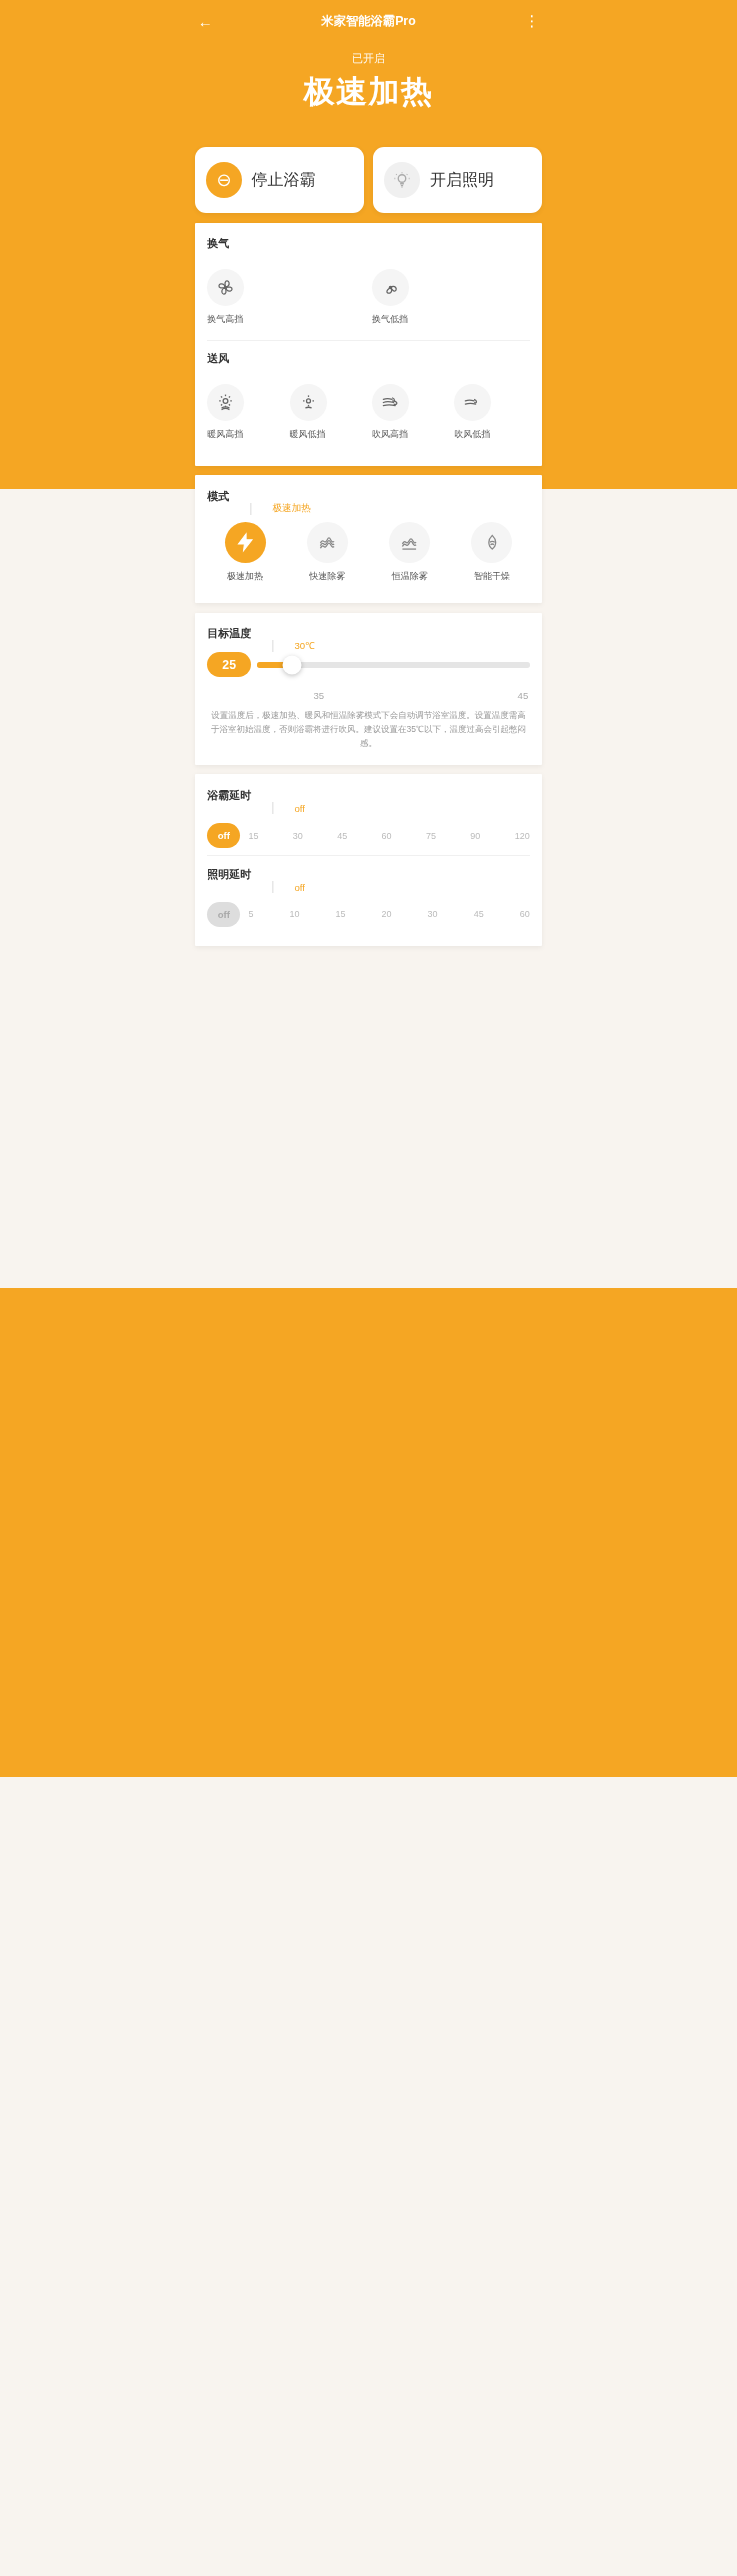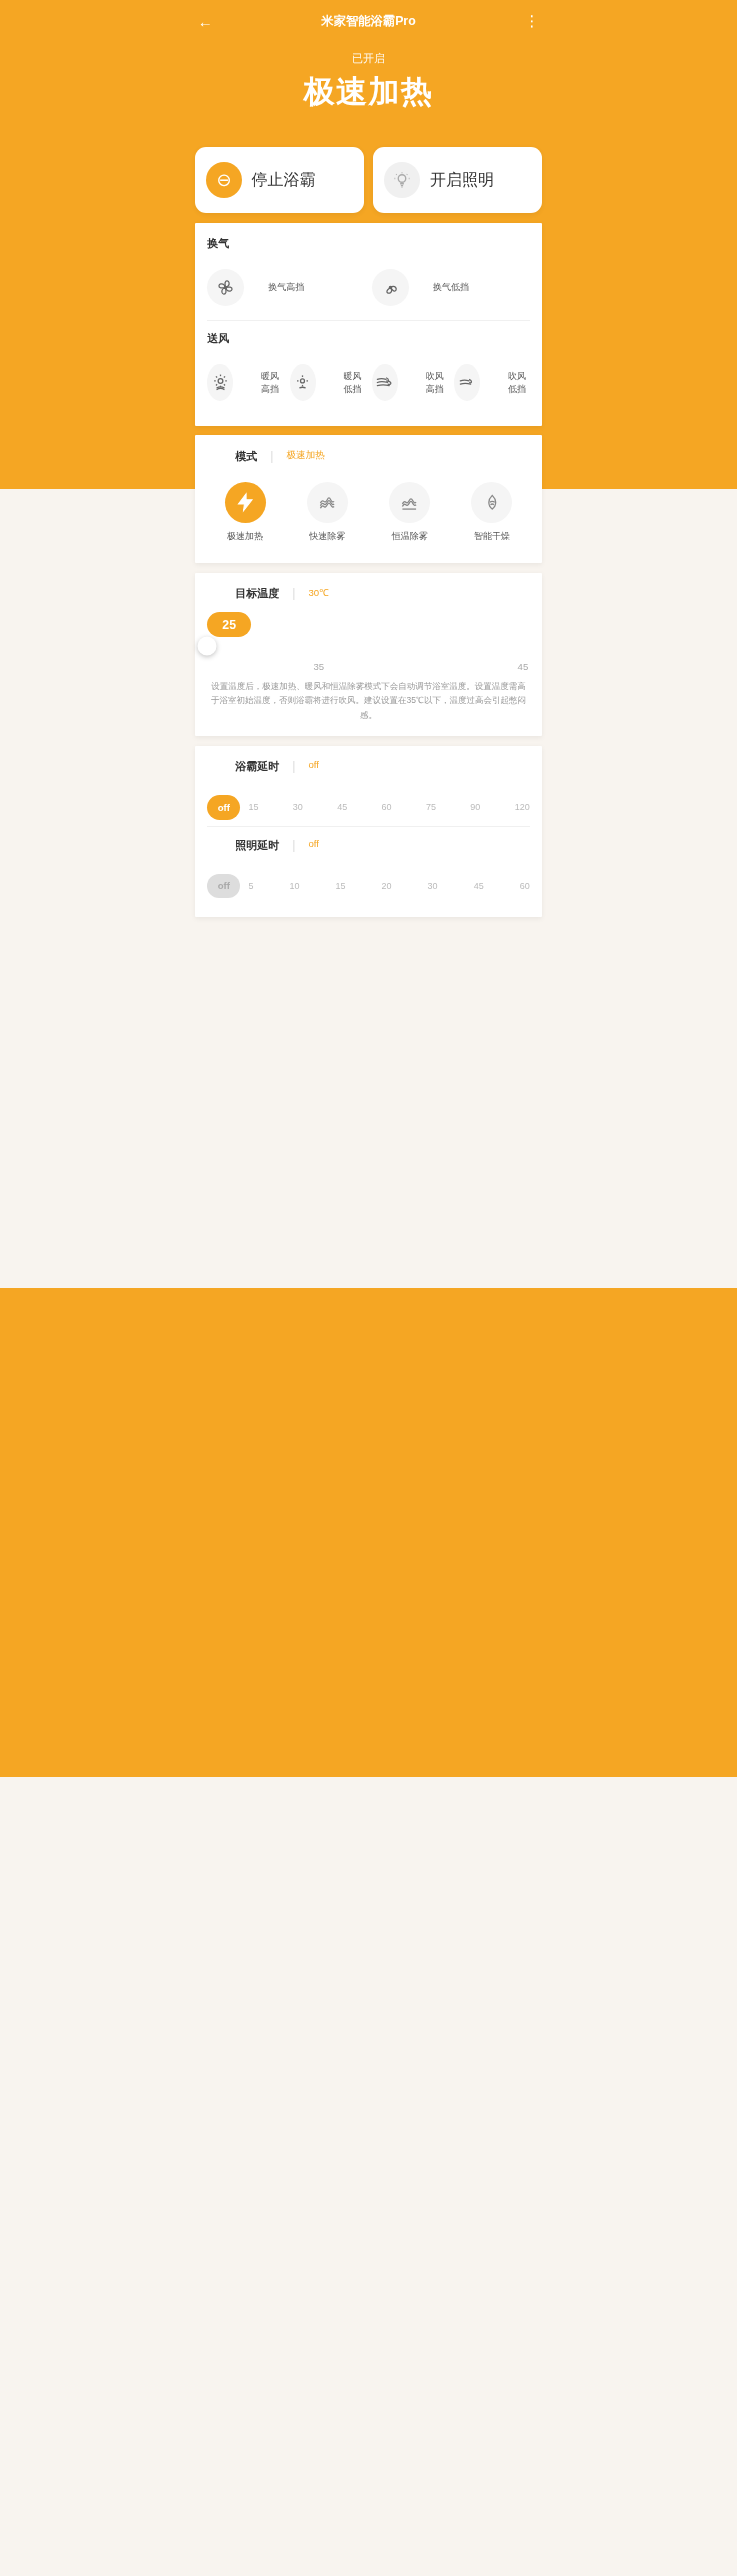--- a/index.html
+++ b/index.html
@@ -112,23 +112,23 @@
     }
     
     .fan-row {
       display: flex;
       gap: 6.8px;
       margin-bottom: 4.1px;
     }
     .fan-btn {
       flex: 1;
       display: flex;
-      flex-direction: row;
-      align-items: center;
-      gap: 24px;
+      flex-direction: column;
+      align-items: flex-start;
+      gap: 7px;
       cursor: pointer;
       border: none;
       background: none;
       padding: 6.8px 0;
     }
     .fan-icon-wrap {
       width: 37px;
       height: 37px;
       background: #F5F5F5;
       border-radius: 50%;
@@ -183,21 +183,20 @@
     .mode-label {
       font-size: 9px;
       color: #555;
     }
     
     .temp-value-row {
       display: flex;
       align-items: flex-start;
       gap: 6px;
       margin-bottom: 12.3px;
-      flex-direction: column;
     }
     .temp-current-badge {
       background: #F5A623;
       color: white;
       border-radius: 19px;
       padding: 5.5px 15px;
       font-size: 12.3px;
       font-weight: 600;
     }
     .temp-slider-wrap {
@@ -284,23 +283,22 @@
       flex: 1;
       justify-content: space-between;
     }
     .delay-opt {
       font-size: 9px;
       color: #BBB;
       cursor: pointer;
     }
     .title-row {
       display: flex;
-      align-items: flex-start;
-      gap: 13px;
-      margin-left: 28px;
+      align-items: flex-end;
+      gap: 20px;
     }
     .pipe {
       color: #DDD;
       font-size: 12.3px;
     }
   </style>
 </head>
 <body>
 
 <div class="header">

